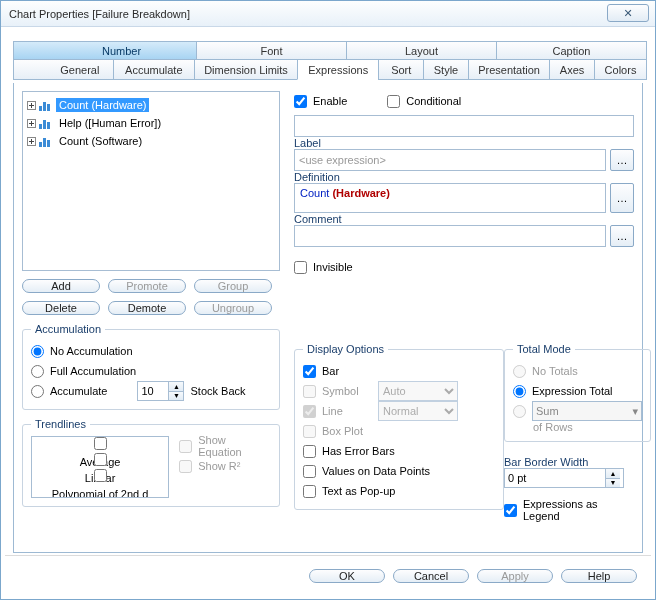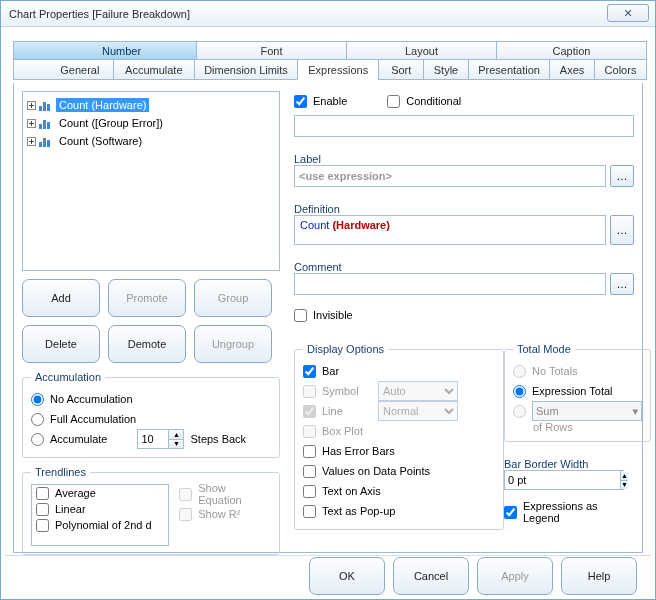--- a/index.html
+++ b/index.html
@@ -25,39 +25,39 @@
 .plus::before { content:""; position:absolute; left:1px; right:1px; top:3px; height:1px; background:#444; }
 .plus::after { content:""; position:absolute; top:1px; bottom:1px; left:3px; width:1px; background:#444; }
 .baricon { width: 14px; height: 12px; display:inline-flex; align-items:flex-end; gap:1px; }
 .baricon span { width:3px; background:#3b8bd6; }
 .baricon span:nth-child(1){height:5px}
 .baricon span:nth-child(2){height:9px}
 .baricon span:nth-child(3){height:7px}
 .trow .lbl { padding: 1px 3px; }
 .trow.sel .lbl { background:#3399ff; color:#fff; }
 .btnrow { display:flex; gap:8px; margin-top:8px; }
-.wbtn { width: 78px; height: 38px; border: 1px solid #8aa9c7; border-radius: 7px; background: linear-gradient(#fdfdfe,#e5eef6); display:flex; align-items:center; justify-content:center; color:#222; }
+.wbtn { width: 78px; height: 14px; border: 1px solid #8aa9c7; border-radius: 7px; background: linear-gradient(#fdfdfe,#e5eef6); display:flex; align-items:center; justify-content:center; color:#222; }
 .wbtn.disabled { color:#9a9a9a; }
 fieldset { border: 1px solid #c8d4e1; border-radius: 3px; margin: 8px 0 0 0; padding: 6px 8px 8px 8px; }
 legend { padding: 0 4px; color:#1a3e6b; }
 .radio-row, .check-row { display:flex; align-items:center; height:20px; gap:6px; }
 input[type=radio], input[type=checkbox] { margin:0; width:13px; height:13px; }
 .spin { display:inline-flex; border:1px solid #a7bdd3; height:20px; }
 .spin input { border:none; width:30px; padding:0 3px; outline:none; }
 .spin .ar { width:15px; display:flex; flex-direction:column; }
 .spin .ar div { flex:1; border-left:1px solid #a7bdd3; display:flex; align-items:center; justify-content:center; font-size:7px; background:linear-gradient(#f6f9fc,#e2ecf5); }
 .spin .ar div:first-child { border-bottom:1px solid #a7bdd3; }
 .trendbox { border:1px solid #a7bdd3; width:140px; height:62px; overflow:auto; background:#fff; }
-.trendbox .check-row { padding: 0 4px; height:16px; }
+.trendbox .check-row { padding: 0 4px; height:16px;flex-direction:column; }
 .right { position: absolute; left: 280px; right: 8px; top: 8px; }
-.flabel { display:block; color:#1a3e6b; margin-top:16px; }
+.flabel { display:block; color:#1a3e6b; margin-top:0; }
 .finput { width:100%; height:22px; border:1px solid #a7bdd3; padding:2px 4px; background:#fff; color:#333; }
 .finput.ph { color:#999; }
 .withbtn { display:flex; gap:4px; }
-.withbtn .finput { flex:1;font-weight:bold; }
+.withbtn .finput { flex:1; }
 .dots { width:24px; height:22px; border:1px solid #8aa9c7; border-radius:2px; background:linear-gradient(#fdfdfe,#e5eef6); display:flex; align-items:center; justify-content:center; }
 .defbox { border:1px solid #a7bdd3; height:30px; padding:3px 5px; background:#fff; }
 .defbox .c1 { color:#0020c2; }
 .defbox .c2 { color:#b00000;font-weight:bold; }
 .dispopt { position:absolute; left:280px; top:252px; width:210px; }
 .dispopt .check-row select { border:1px solid #a7bdd3; height:20px; width:80px; background:#f6f6f6; color:#888; }
 .totalmode { position:absolute; right:8px; top:252px; width:130px; }
 .sumsel { border:1px solid #a7bdd3; height:20px; width:110px; background:#f6f6f6; color:#888; padding:0 3px; display:flex; align-items:center; justify-content:space-between; }
 .footer { position:absolute; left:0; right:0; bottom:0; height:40px; display:flex; align-items:center; justify-content:flex-end; gap:8px; padding-right:14px; border-top:1px solid #dcdcdc; }
 .footer .wbtn { width:76px; }
@@ -106,21 +106,21 @@
               </span>
             <span class="lbl">Count (Hardware)</span>
           </div>
           <div class="trow">
             <span class="plus"></span>
             <span class="baricon">
                 <span></span>
                 <span></span>
                 <span></span>
               </span>
-            <span class="lbl">Count ([Group Error])</span>
+            <span class="lbl">Help ([Human Error])</span>
           </div>
           <div class="trow">
             <span class="plus"></span>
             <span class="baricon">
                 <span></span>
                 <span></span>
                 <span></span>
               </span>
             <span class="lbl">Count (Software)</span>
           </div>
@@ -151,21 +151,21 @@
             <input type="radio" style="">
             <span>Accumulate</span>
             <span style="width:18px"></span>
             <div class="spin">
               <input value="10" style="">
               <div class="ar">
                   <div>▲</div>
                   <div>▼</div>
                 </div>
             </div>
-            <span>Steps Back</span>
+            <span>Stock Back</span>
           </div>
         </fieldset>
 
         <fieldset>
           <legend>Trendlines</legend>
           <div style="display:flex; gap:10px;">
             <div class="trendbox">
               <div class="check-row">
                   <input type="checkbox" style="">
                   <span>Average</span>
@@ -262,24 +262,20 @@
         <div class="check-row">
             <input type="checkbox" style="">
             <span>Has Error Bars</span>
           </div>
         <div class="check-row">
             <input type="checkbox" style="">
             <span>Values on Data Points</span>
           </div>
         <div class="check-row">
             <input type="checkbox" style="">
-            <span>Text on Axis</span>
-          </div>
-        <div class="check-row">
-            <input type="checkbox" style="">
             <span>Text as Pop-up</span>
           </div>
       </fieldset>
 
       <div class="totalmode">
         <fieldset>
           <legend>Total Mode</legend>
           <div class="radio-row disabled-text">
               <input type="radio" disabled="" style="">
               <span>No Totals</span>
@@ -294,21 +290,21 @@
                 <span>Sum</span>
                 <span>▾</span>
               </div>
           </div>
           <div class="disabled-text" style="padding-left:20px">of Rows</div>
         </fieldset>
 
         <div style="margin-top:14px">
           <span class="flabel" style="color:#1a3e6b">Bar Border Width</span>
           <div class="spin" style="width:120px">
-            <input style="width: 115px;" value="0 pt">
+            <input style="width: 100px;" value="0 pt">
             <div class="ar">
                 <div>▲</div>
                 <div>▼</div>
               </div>
           </div>
         </div>
         <div class="check-row" style="margin-top:12px">
             <input type="checkbox" checked="" style="">
             <span>Expressions as Legend</span>
           </div>

